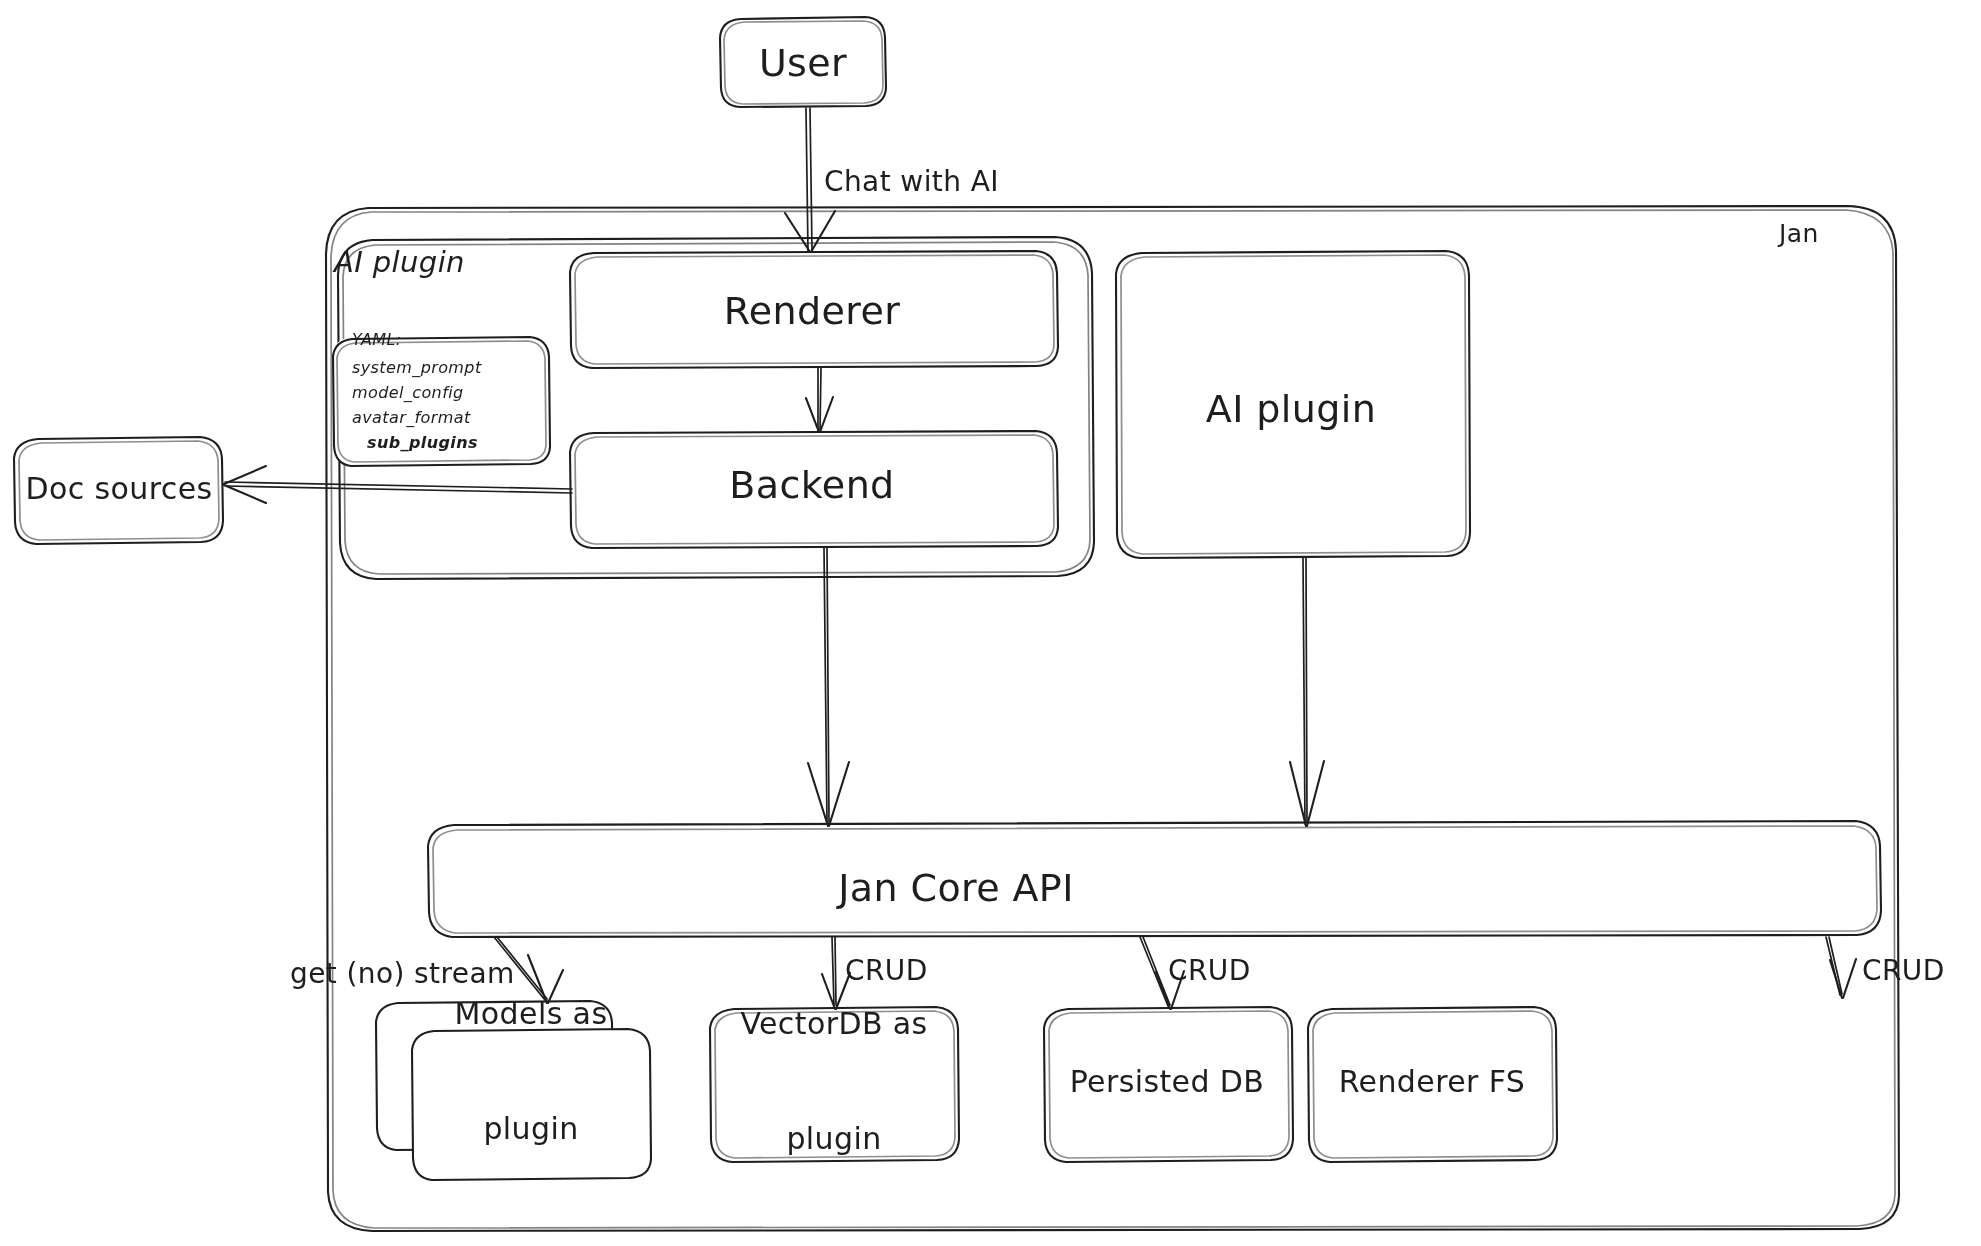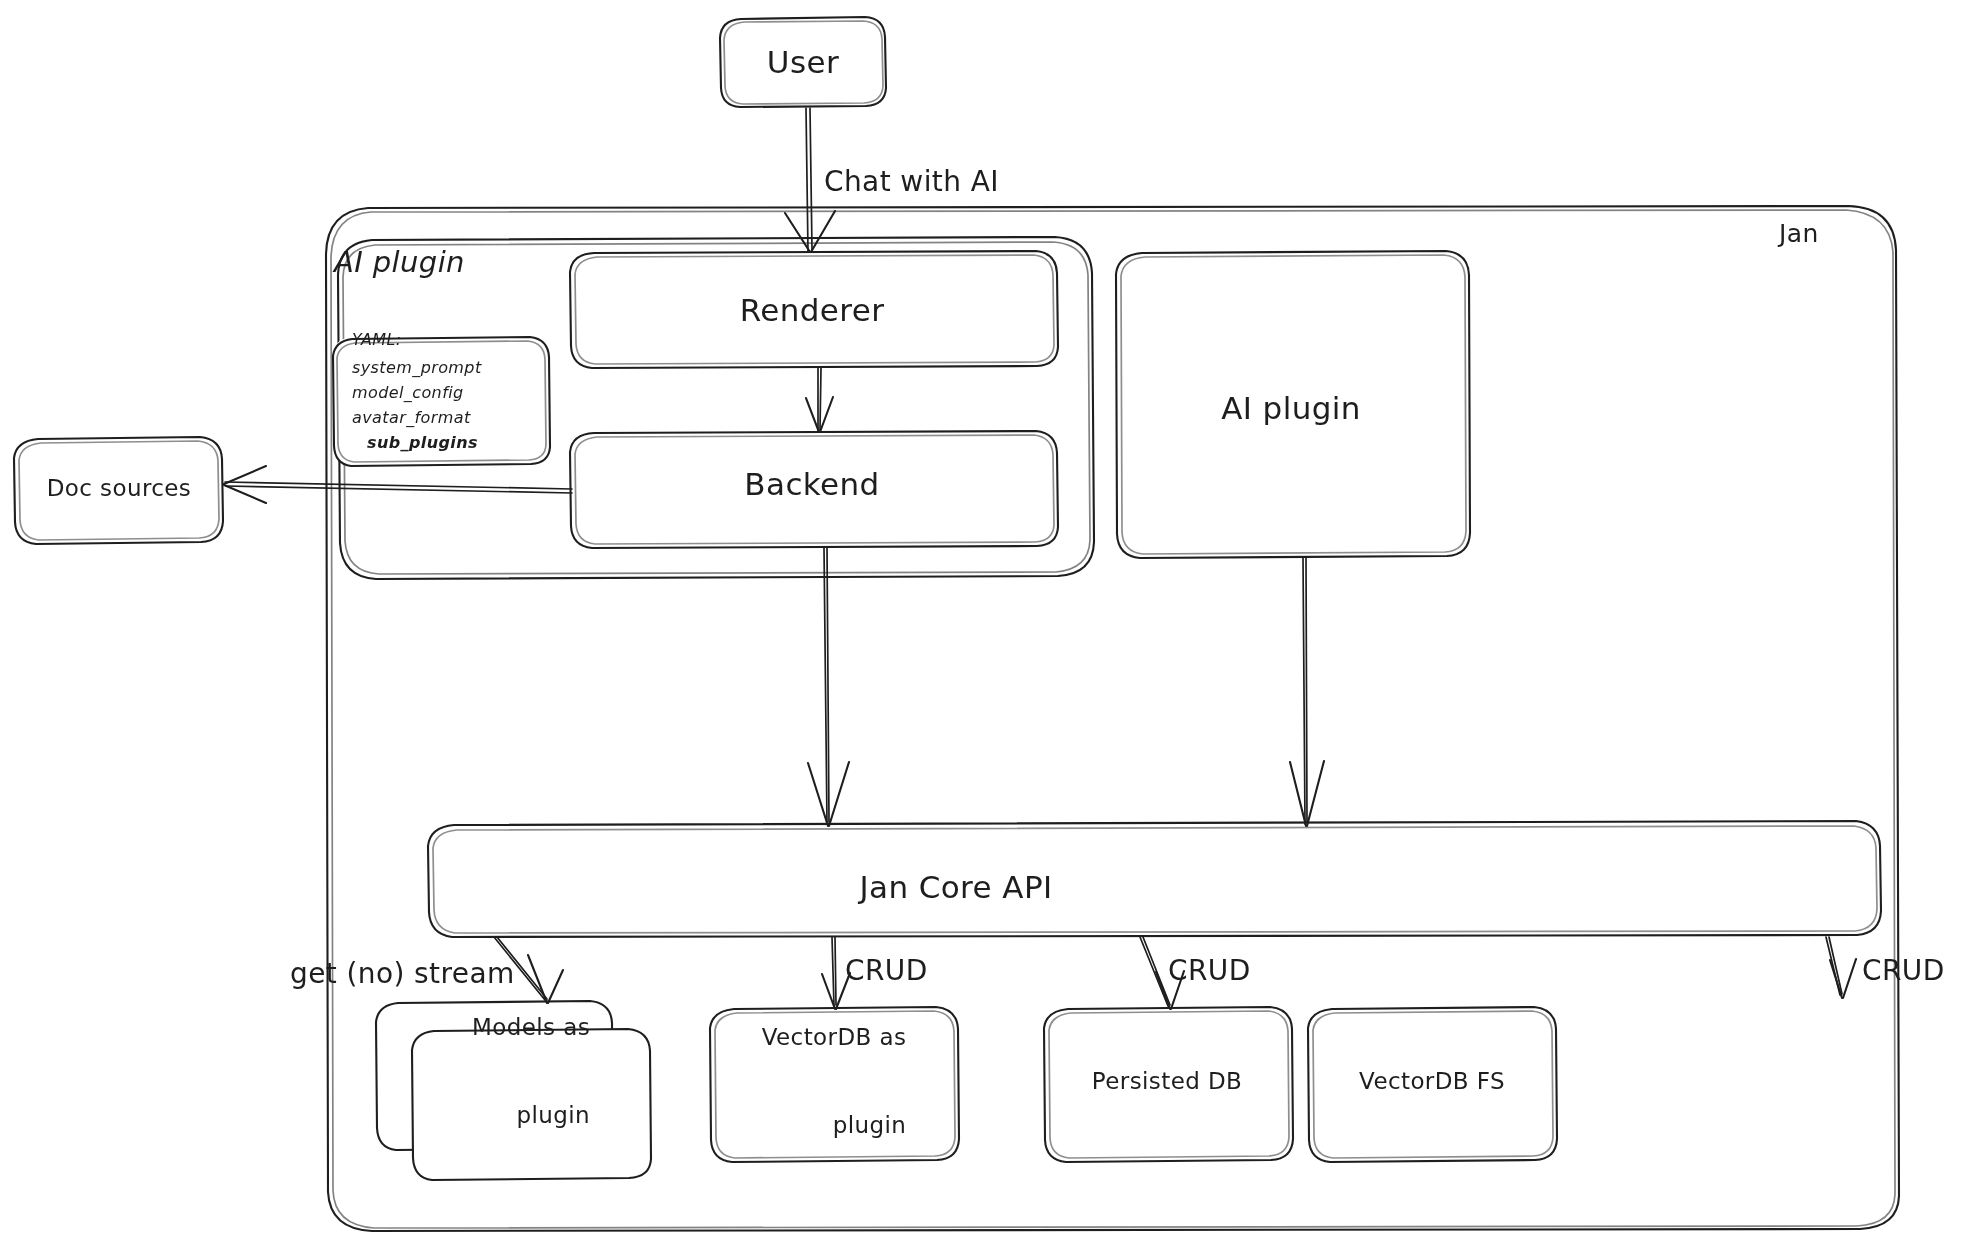--- a/index.html
+++ b/index.html
@@ -54,22 +54,22 @@
     letter-spacing: 0.4px;
     user-select: none;
   }
   .lbl-center {
     text-align: center;
     transform: translate(-50%, -50%);
   }
   .lbl-left {
     text-align: left;
   }
-  .t-node   { font-size: 31px; }
-  .t-node-sm{ font-size: 23px; text-align: right; }
+  .t-node   { font-size: 38px; }
+  .t-node-sm{ font-size: 30px; }
   .t-group  { font-size: 29px; font-style: italic; }
   .t-edge   { font-size: 28px; }
   .t-yaml   { font-size: 16px; font-style: italic; }
   .t-corner { font-size: 25px; }
 </style>
 </head>
 <body>
 
 <div id="diagram-root">
 
@@ -254,15 +254,15 @@
     <div>plugin</div>
   </div>
 
   <div class="lbl lbl-center t-node-sm" style="left:834px; top:1082px;">
     <div>VectorDB as</div>
     <div>plugin</div>
   </div>
 
   <div class="lbl lbl-center t-node-sm" style="left:1167px; top:1082px;">Persisted DB</div>
 
-  <div class="lbl lbl-center t-node-sm" style="left:1432px; top:1082px;">VectorDB FS</div>
+  <div class="lbl lbl-center t-node-sm" style="left:1432px; top:1082px;">Renderer FS</div>
 
 </div>
 
 </body></html>

